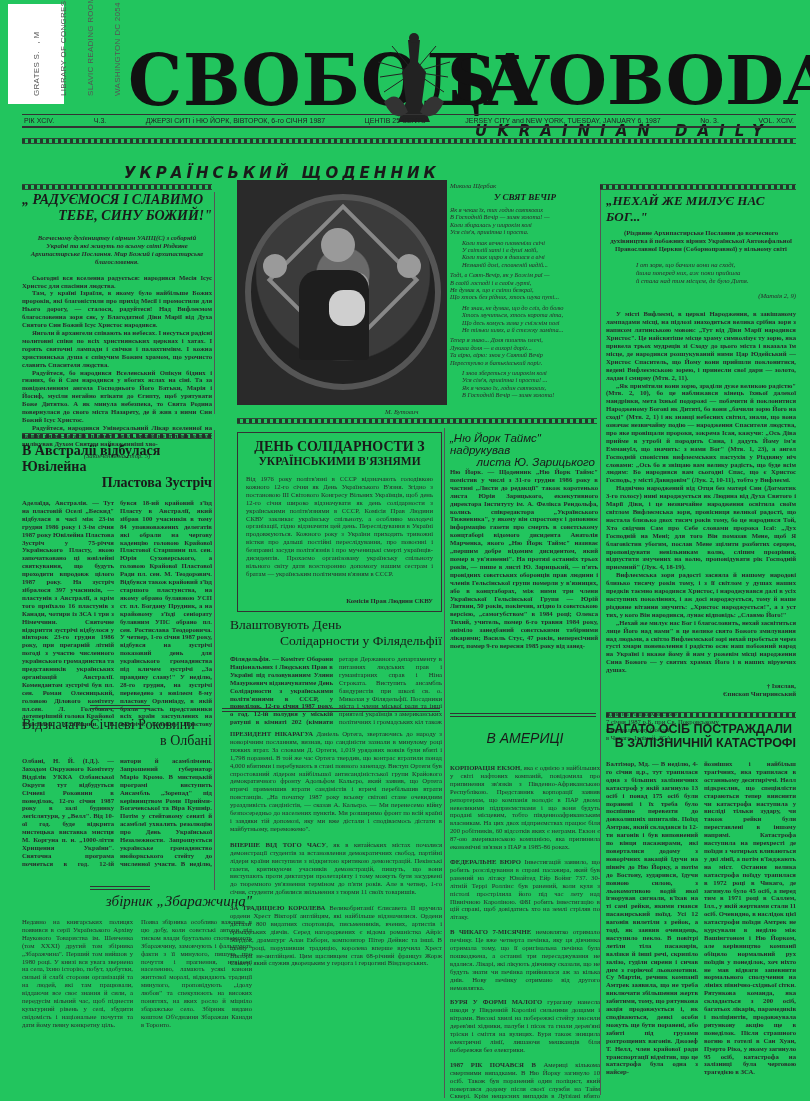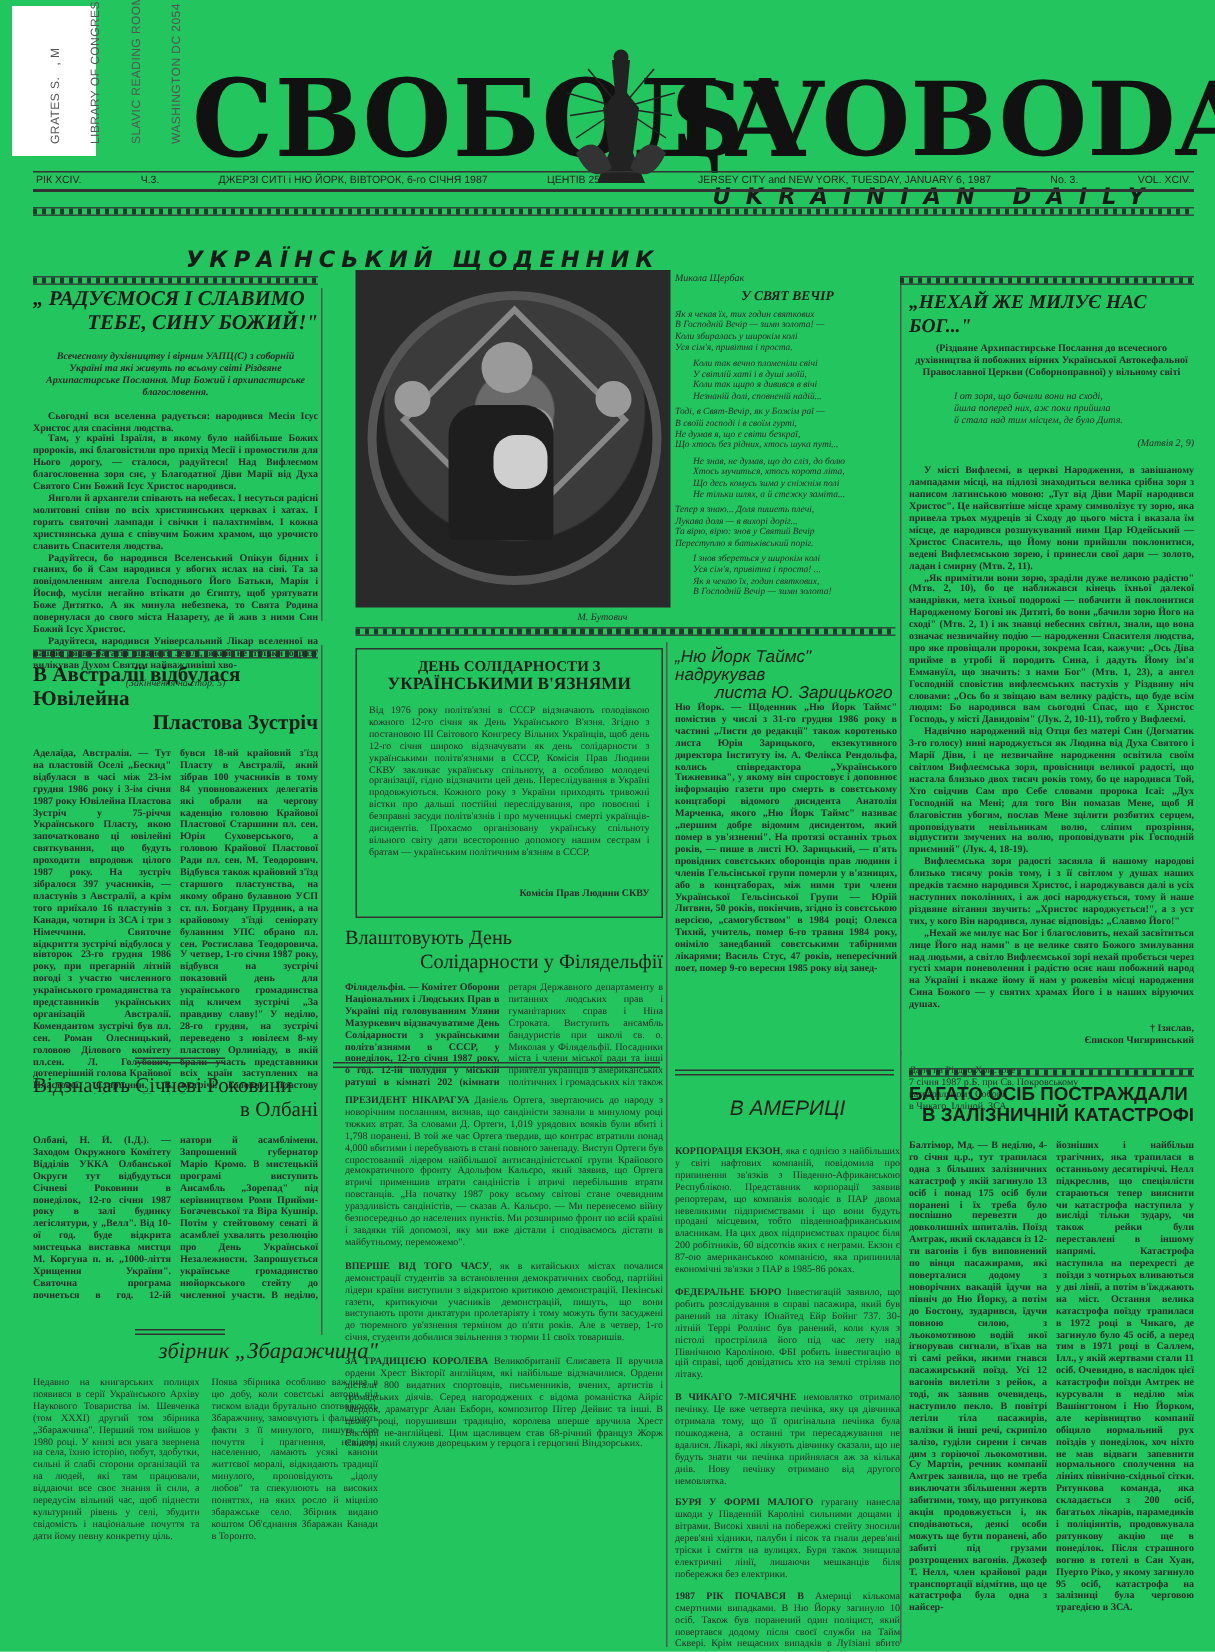--- a/index.html
+++ b/index.html
@@ -208,21 +208,21 @@
   <div class="col" style="left:22px;top:893px;width:230px;">
     <div class="h-it right" style="font-weight:normal;font-size:15px;">збірник „Збаражчина"</div>
     <div style="display:flex;gap:8px;margin-top:8px;">
       <div class="txt" style="flex:1;height:110px;overflow:hidden;">Недавно на книгарських полицях появився в серії Українського Архіву Наукового Товариства ім. Шевченка (том XXXI) другий том збірника „Збаражчина". Перший том вийшов у 1980 році. У книзі вся увага звернена на села, їхню історію, побут, здобутки, сильні й слабі сторони організацій та на людей, які там працювали, віддаючи все своє знання й сили, а передусім вільний час, щоб піднести культурний рівень у селі, збудити свідомість і національне почуття та дати йому певну конкретну ціль.</div>
       <div class="txt" style="flex:1;height:110px;overflow:hidden;">Поява збірника особливо важлива в цю добу, коли совєтські автори під тиском влади брутально спотворюють Збаражчину, замовчують і фальшують факти з її минулого, пишуть про почуття і прагнення, невідомі населенню, ламають усякі канони життєвої моралі, відкидають традиції минулого, проповідують „ідолу любов" та спекулюють на високих поняттях, на яких росло й міцніло збаражське село. Збірник видано коштом Об'єднання Збаражан Канади в Торонто.</div>
     </div>
   </div>
   <div class="vrule" style="left:214px;top:430px;height:460px;"></div>
 
   <div class="box-sol">
-    <div class="h-sans center" style="font-family:'Liberation Serif',serif;font-size:10px;">ДЕНЬ СОЛІДАРНОСТИ З</div>
+    <div class="h-sans center" style="font-family:'Liberation Serif',serif;font-size:14px;">ДЕНЬ СОЛІДАРНОСТИ З</div>
     <div class="h-sans center" style="font-family:'Liberation Serif',serif;font-size:11.5px;">УКРАЇНСЬКИМИ В'ЯЗНЯМИ</div>
     <div class="txt" style="margin-top:8px;height:118px;overflow:hidden;">Від 1976 року політв'язні в СССР відзначають голодівкою кожного 12-го січня як День Українського В'язня. Згідно з постановою III Світового Конгресу Вільних Українців, щоб день 12-го січня широко відзначувати як день солідарности з українськими політв'язнями в СССР, Комісія Прав Людини СКВУ закликає українську спільноту, а особливо молодечі організації, гідно відзначити цей день. Переслідування в Україні продовжуються. Кожного року з України приходять тривожні вістки про дальші постійні переслідування, про повоєнні і безправні засуди політв'язнів і про мученицькі смерті українців-дисидентів. Прохаємо організовану українську спільноту вільного світу дати всесторонню допомогу нашим сестрам і братам — українським політичним в'язням в СССР.</div>
     <div class="txt b right" style="margin-top:4px;">Комісія Прав Людини СКВУ</div>
   </div>
 
   <div class="col" style="left:230px;top:617px;width:212px;">
     <div style="font-family:'Liberation Serif',serif;font-size:13.5px;">Влаштовують День</div>
     <div class="right" style="font-family:'Liberation Serif',serif;font-size:13.5px;">Солідарности у Філядельфії</div>
     <div style="display:flex;gap:6px;margin-top:6px;">
       <div class="txt b" style="flex:1;height:70px;overflow:hidden;">Філядельфія. — Комітет Оборони Національних і Людських Прав в Україні під головуванням Уляни Мазуркевич відзначуватиме День Солідарности з українськими політв'язнями в СССР, у понеділок, 12-го січня 1987 року, о год. 12-ій полудня у міській ратуші в кімнаті 202 (кімнати прийнять мейора). Слово матиме Джеймс Монтгомері, заступник сек-</div>

